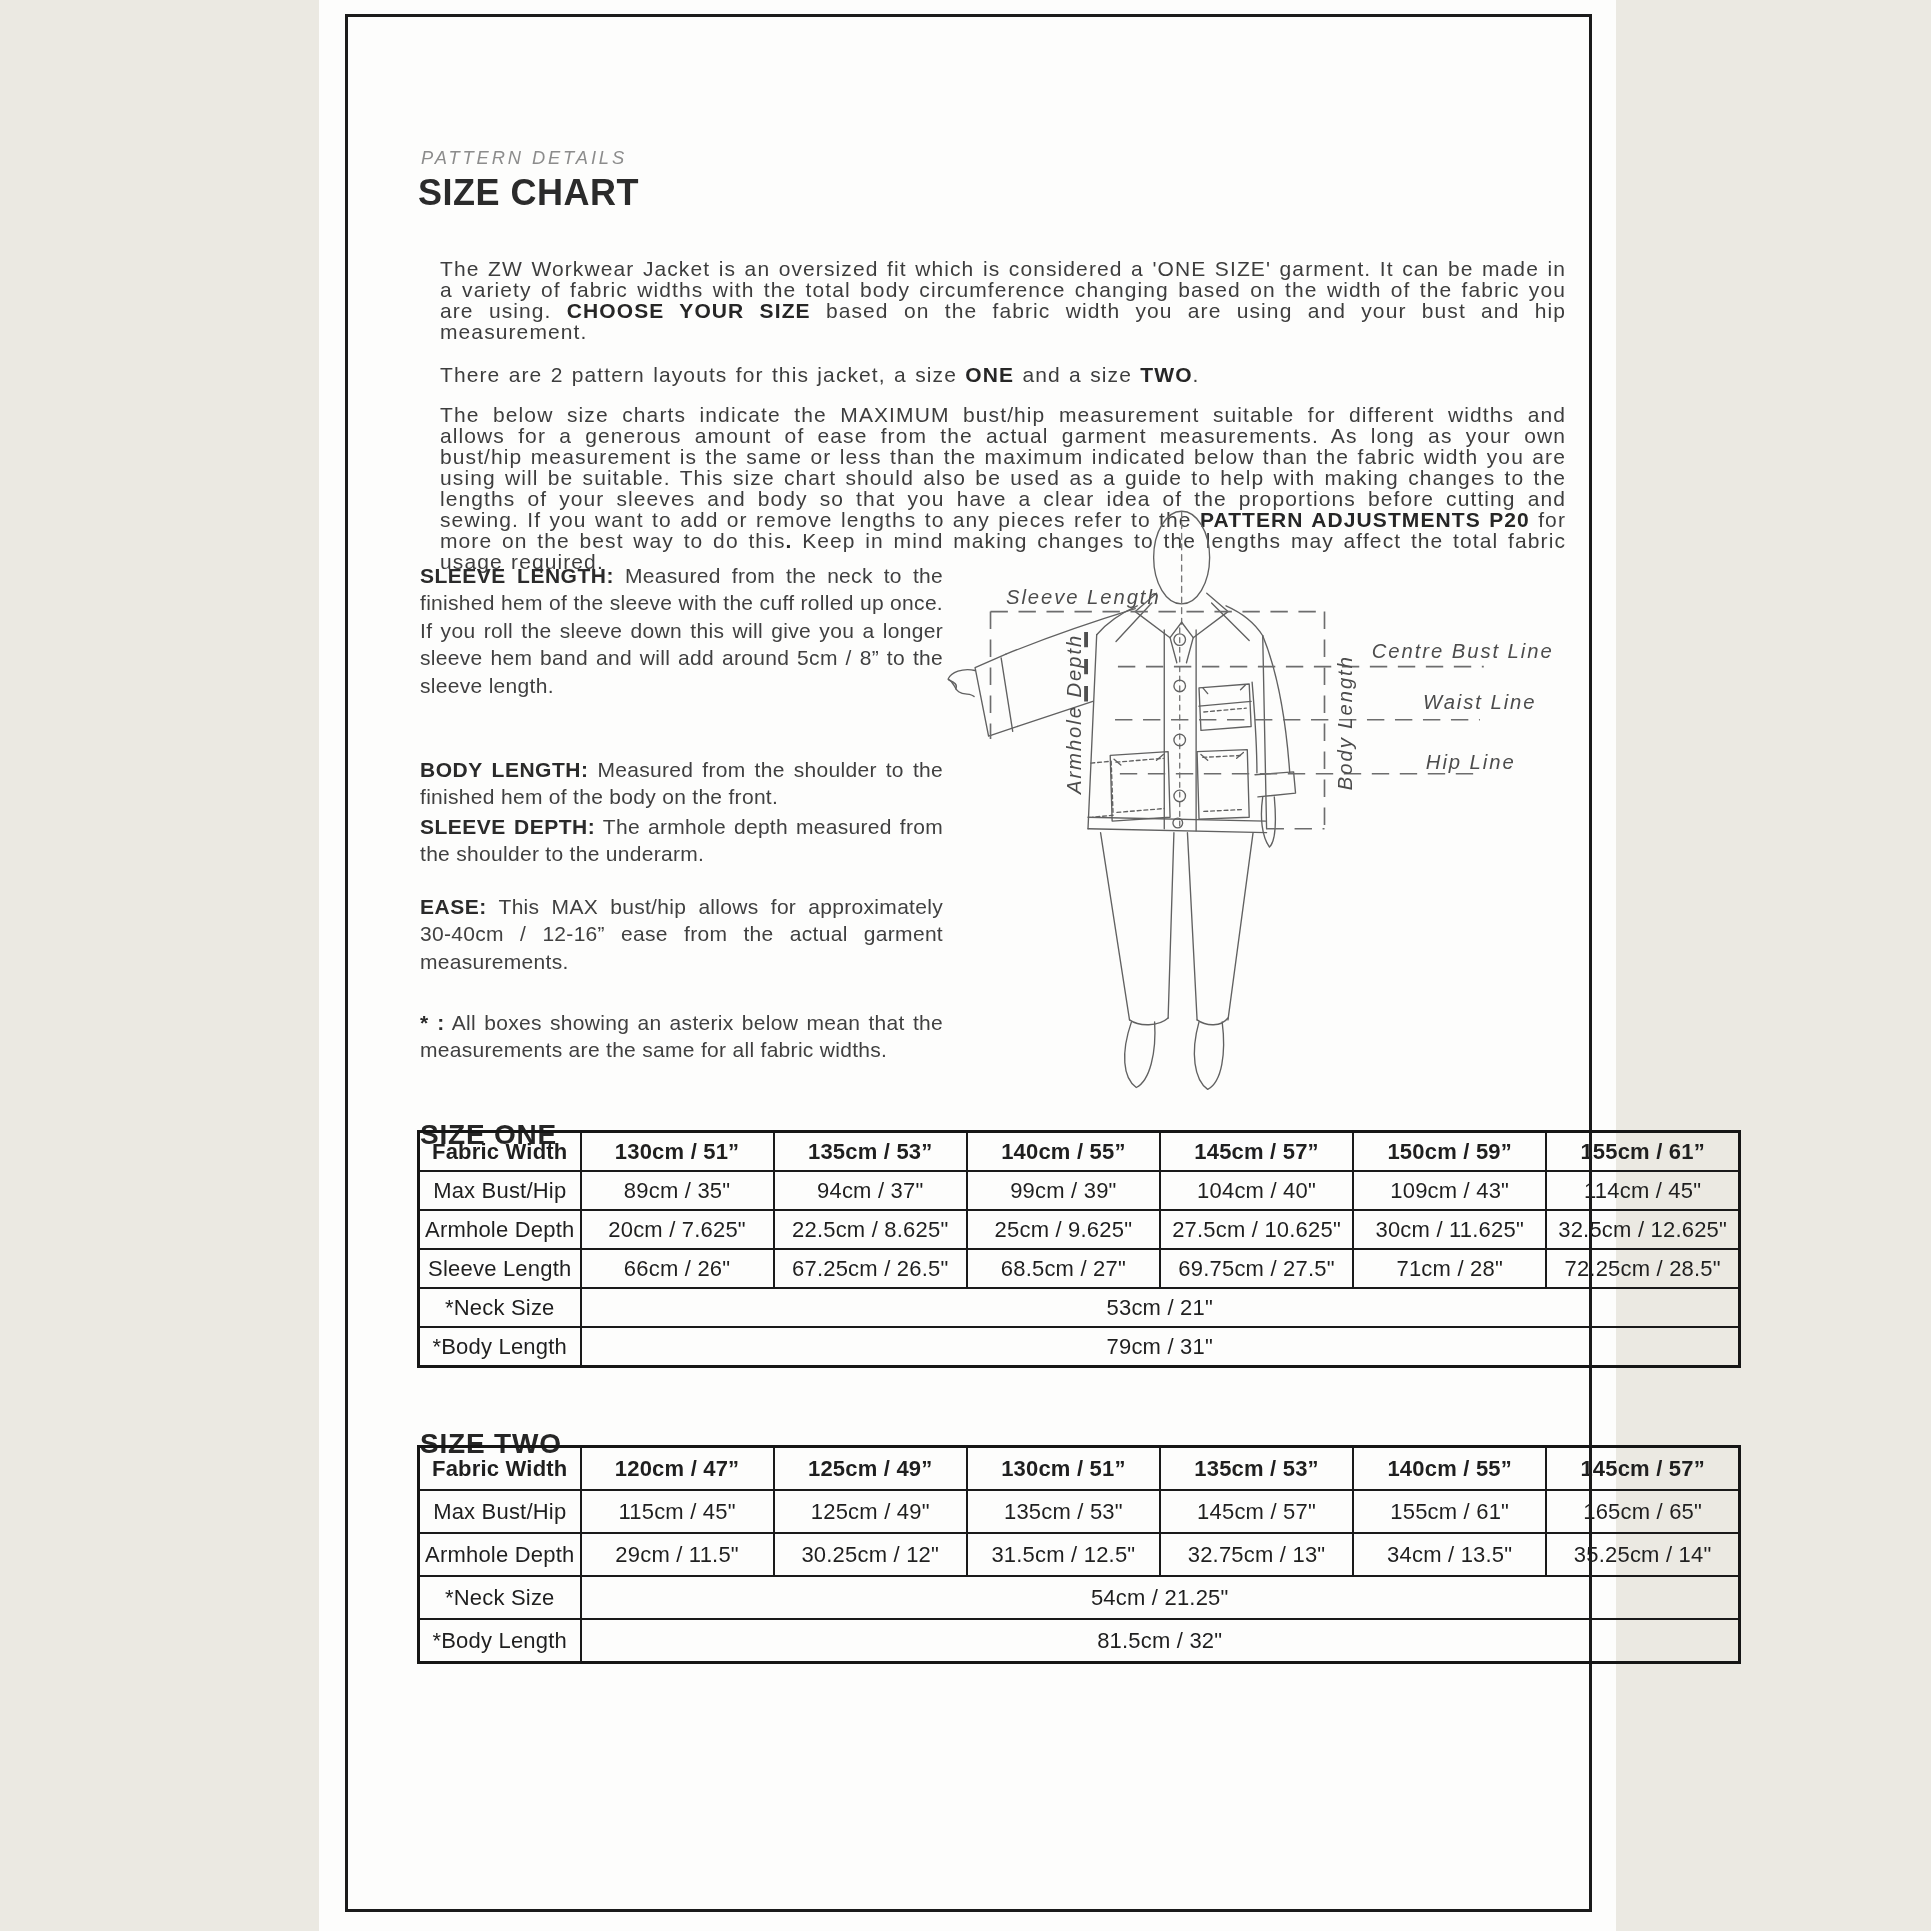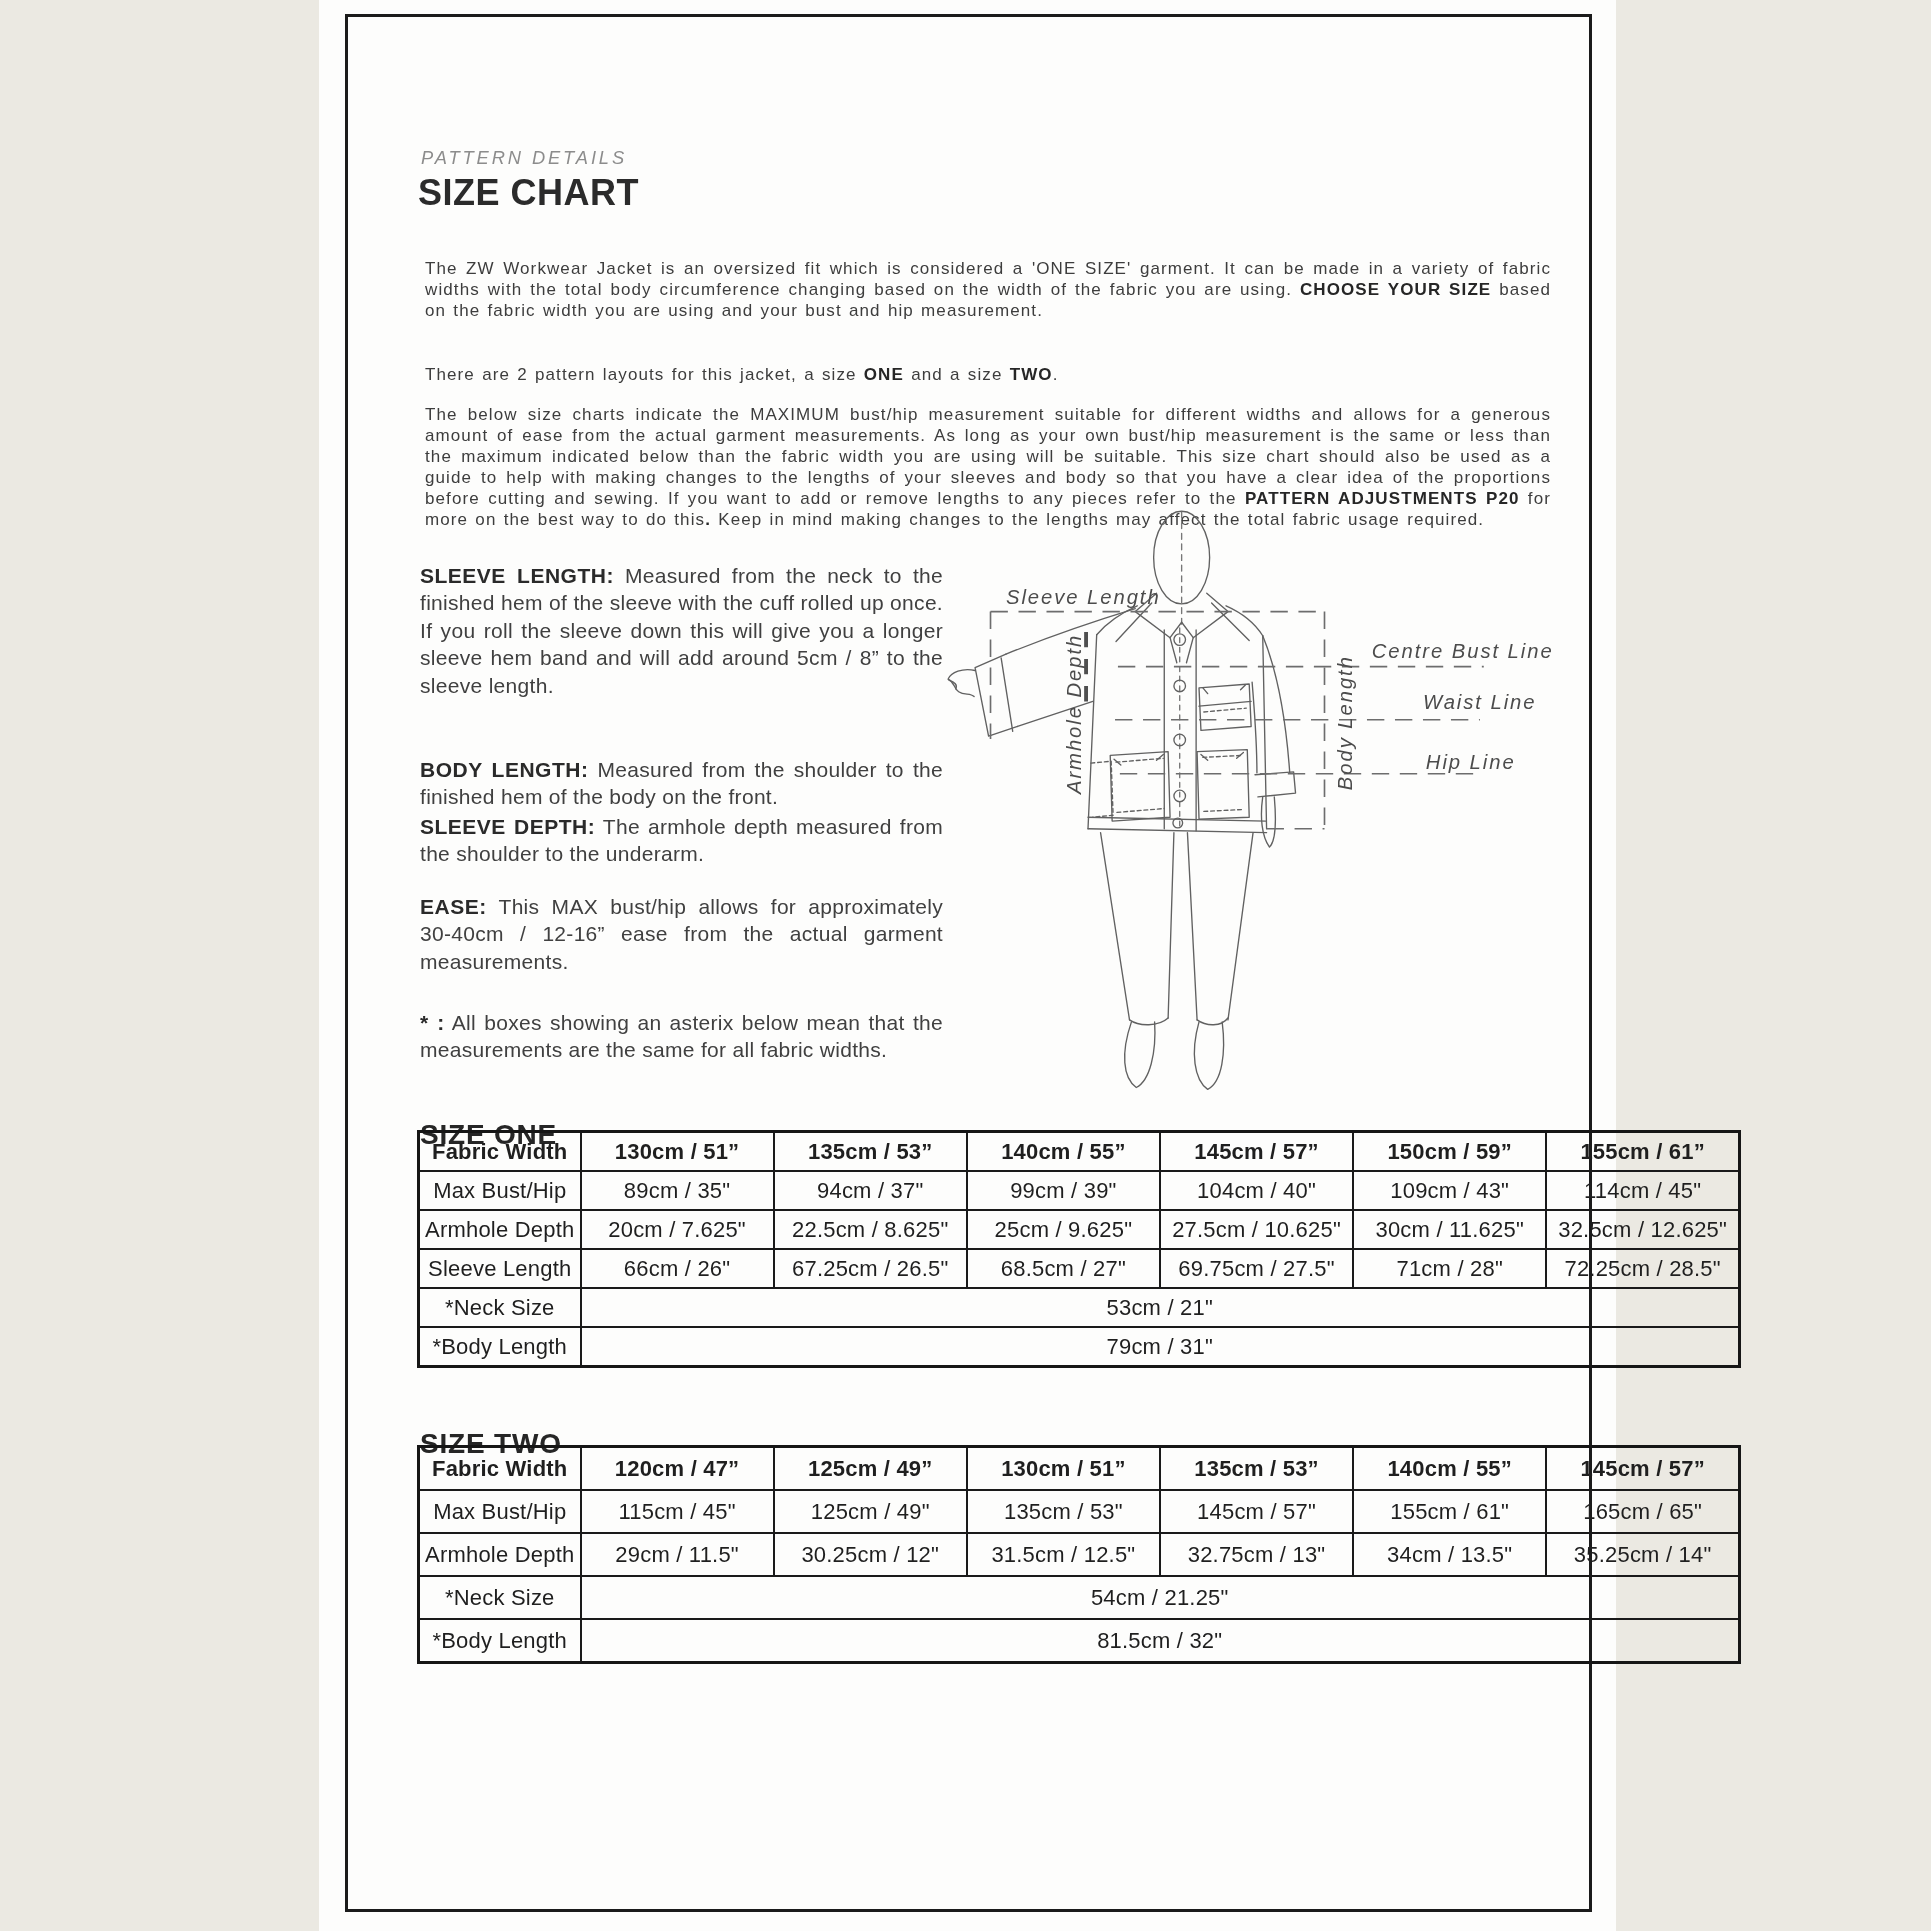--- a/index.html
+++ b/index.html
@@ -21,22 +21,22 @@
   .abs{position:absolute;}
   .eyebrow{
     left:421px;top:147px;
     font-style:italic;font-size:18.3px;letter-spacing:2.9px;color:#8c8c8c;
   }
   .h1{
     left:418px;top:175px;
     font-size:36px;line-height:36px;font-weight:700;color:#2b2b2b;letter-spacing:0.5px;
   }
   .para{
-    left:425px;width:1126px;
-    font-size:17px;line-height:21px;letter-spacing:1.1px;word-spacing:1.4px;
+    left:440px;width:1126px;
+    font-size:21px;line-height:21px;letter-spacing:1.1px;word-spacing:1.4px;
     text-align:justify;color:#3d3d3d;margin-top:47px;
   }
   .para b{color:#262626;}
   .p1{top:211px;}
   .p2{top:317px;text-align:left;}
   .p3{top:357px;}
   .def{
     left:420px;width:523px;
     font-size:21px;line-height:27.4px;letter-spacing:0.3px;
     text-align:justify;color:#404040;

